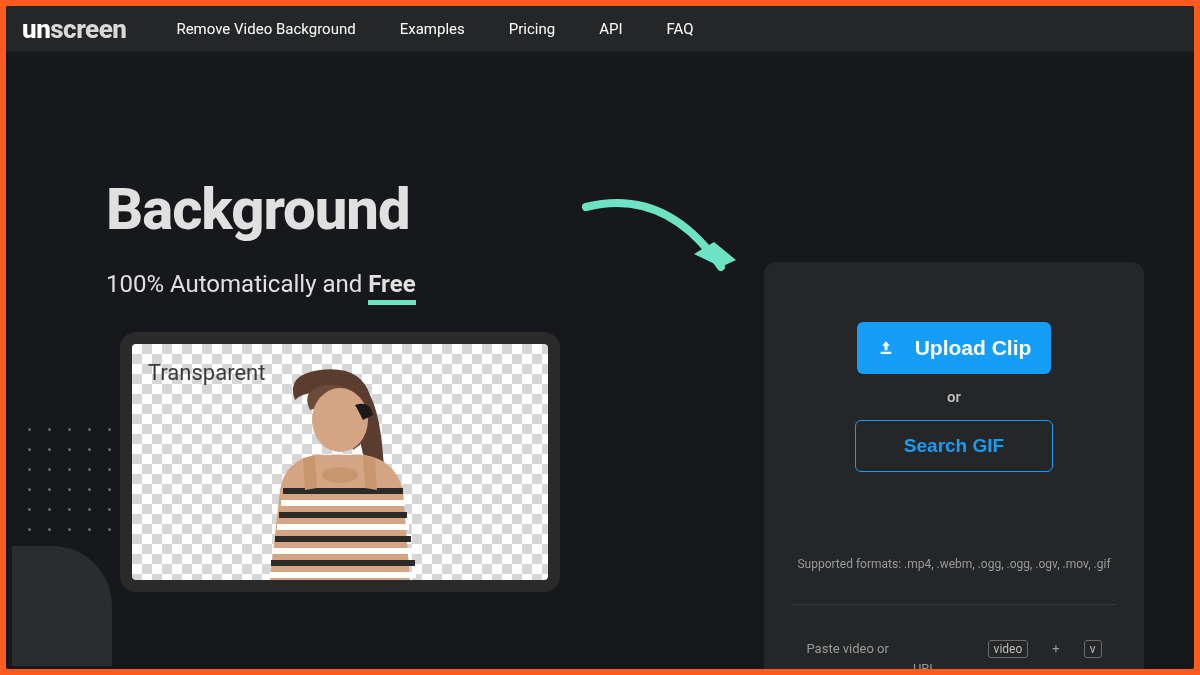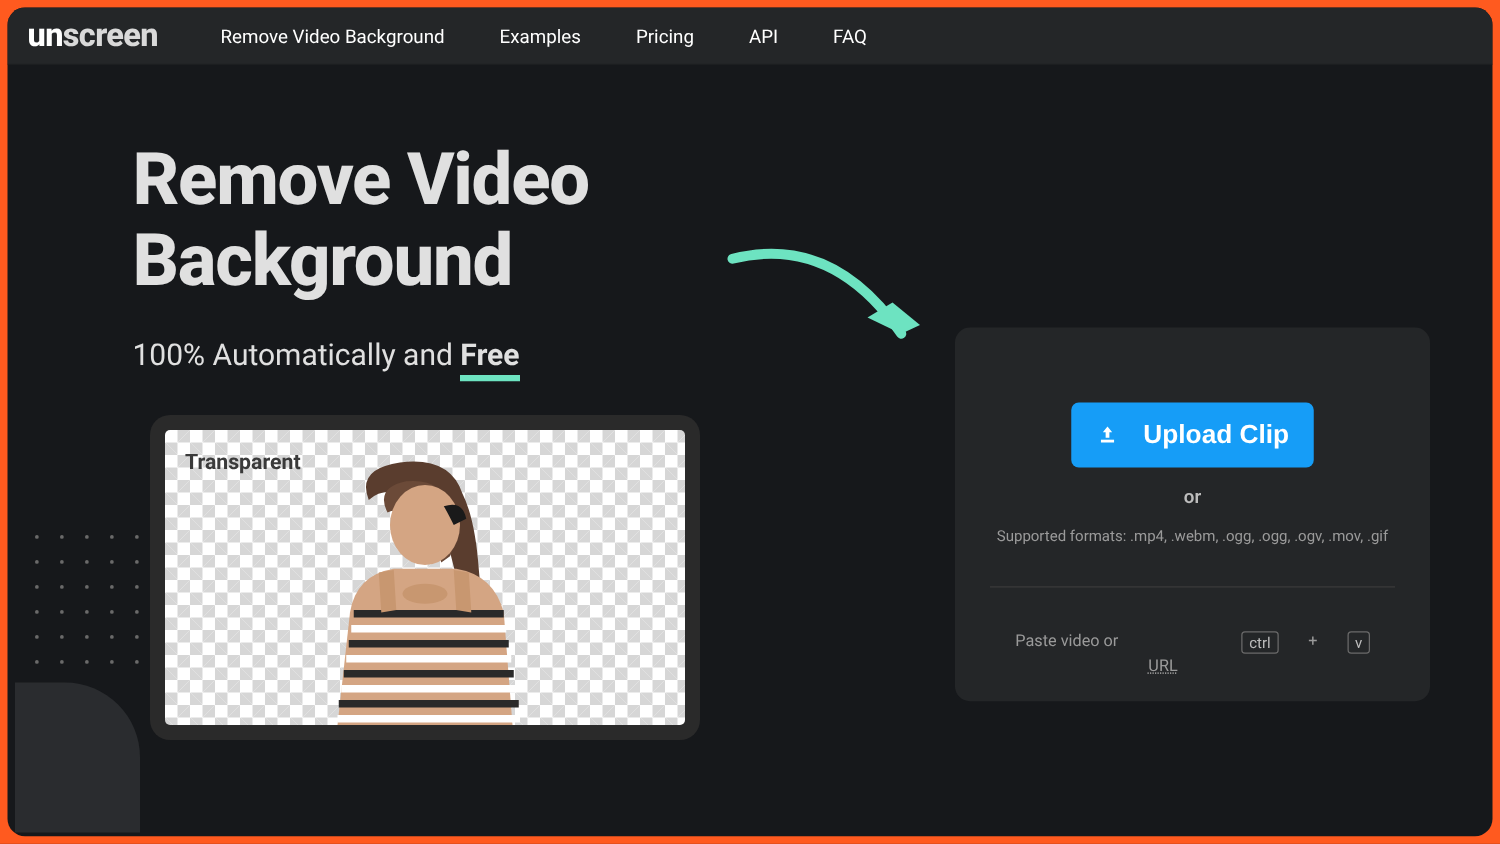--- a/index.html
+++ b/index.html
@@ -17,21 +17,21 @@
     .outer-frame {
       width: 1200px;
       height: 675px;
       background: #FF5A1F;
       padding: 6px;
     }
     .inner-container {
       width: 100%;
       height: 100%;
       background: #16181b;
-      border-radius: 14px;
+      border-radius: 2px;
       overflow: hidden;
       position: relative;
     }
     .navbar {
       display: flex;
       align-items: center;
       padding: 0 16px;
       height: 46px;
       background: #242628;
       border-bottom: 1px solid rgba(0,0,0,0.2);
@@ -113,22 +113,22 @@
       background-size: 20px 20px;
       background-position: 0 0, 0 10px, 10px -10px, -10px 0px;
       border-radius: 4px;
       position: relative;
       overflow: hidden;
     }
     .transparent-label {
       position: absolute;
       top: 16px;
       left: 16px;
-      font-size: 17px;
-      font-weight: 700;
+      font-size: 22px;
+      font-weight: 400;
       color: #3a3a3a;
     }
     .person-svg {
       position: absolute;
       bottom: 0;
       left: 50%;
       transform: translateX(-50%);
       width: 230px;
       height: 220px;
     }
@@ -199,20 +199,21 @@
       cursor: pointer;
       margin-bottom: 48px;
     }
     .formats-text {
       color: #9a9a9a;
       font-size: 12px;
       text-align: center;
       line-height: 1.6;
       margin-bottom: 30px;
       padding: 0 4px;
+      margin-top: 35px;
     }
     .paste-row {
       display: flex;
       align-items: center;
       gap: 24px;
       color: #9a9a9a;
       font-size: 13px;
       border-top: 1px solid #3a3a3a;
       width: 100%;
       padding-top: 16px;
@@ -288,21 +289,21 @@
         <div class="dot"></div>
         <div class="dot"></div>
         <div class="dot"></div>
         <div class="dot"></div>
     </div>
 
     <div class="main">
 
       <div class="left-section">
         <h1 class="headline">
-          <span>Remove Video</span><br>
+          <br>
           <span>Background</span>
         </h1>
         <p class="subhead">
           <span>100% Automatically and </span><span class="free-underline">Free</span>
         </p>
 
         <div class="arrow-wrap">
           <svg viewBox="0 0 180 110" width="180" height="110">
             <path d="M 10 15 Q 90 -5 145 75" stroke="#6de3c1" stroke-width="8" fill="none" stroke-linecap="round"></path>
             <path d="M 145 75 L 118 62 L 138 50 L 160 68 Z" fill="#6de3c1"></path>
@@ -339,26 +340,27 @@
       <div class="right-section">
         <div class="upload-panel">
           <button class="upload-btn">
             <svg class="upload-icon" viewBox="0 0 24 24" fill="#fff">
               <path d="M12 3 L7 9 L10 9 L10 15 L14 15 L14 9 L17 9 Z"></path>
               <rect x="5" y="17" width="14" height="3"></rect>
             </svg>
             <span>Upload Clip</span>
           </button>
           <div class="or-text">or</div>
+          <button class="search-gif-btn">Search GIF</button>
           <div class="formats-text">Supported formats: .mp4, .webm, .ogg, .ogg, .ogv, .mov, .gif</div>
           <div class="paste-row">
             <span>Paste video or </span>
             <span class="url">URL</span>
             &nbsp;
-            <span class="kbd">ctrl</span>
+            <span class="kbd">video</span>
             <span class="plus">+</span>
             <span class="kbd">v</span>
           </div>
         </div>
       </div>
 
     </div>
 
   </div>
 </div>

